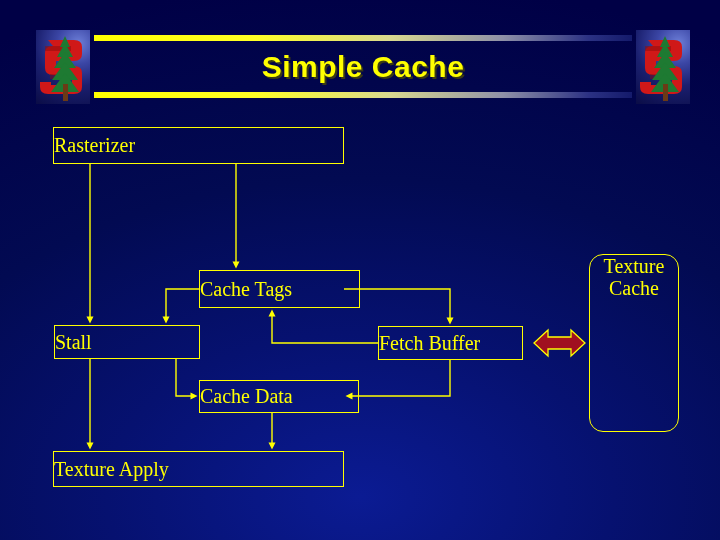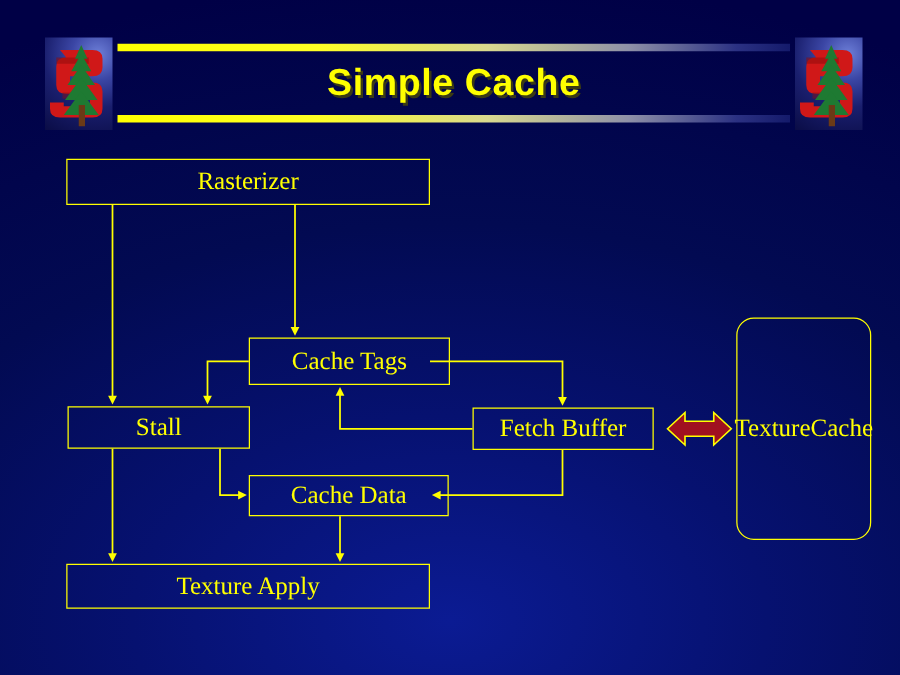--- a/index.html
+++ b/index.html
@@ -33,32 +33,32 @@
     line-height:52px;text-align:center;
     font-family:"Liberation Sans", sans-serif;
     font-weight:bold;font-size:30px;color:#ffff00;
     letter-spacing:0.5px;
     text-shadow:2px 2px 0 #3a3a14;
   }
   
   .node{
     position:absolute;border:1px solid #ffff00;
     color:#ffff00;font-family:"Liberation Serif", serif;
-    font-size:20px;display:flex;align-items:center;justify-content:center;
+    font-size:20px;display:flex;align-items:center;
     text-align:center;line-height:1.12;background:transparent;
     box-sizing:border-box;
   }
   #n-rasterizer{left:53px;top:127px;width:291px;height:37px;}
   #n-cachetags {left:199px;top:270px;width:161px;height:38px;}
   #n-stall     {left:54px; top:325px;width:146px;height:34px;}
   #n-fetchbuf  {left:378px;top:326px;width:145px;height:34px;}
   #n-cachedata {left:199px;top:380px;width:160px;height:33px;}
   #n-textapply {left:53px; top:451px;width:291px;height:36px;}
-  #n-texmem    {left:589px;top:254px;width:108px;height:178px;border-radius:14px;
-                flex-direction:row;}
+  #n-texmem    {left:589px;top:254px;width:90px;height:178px;border-radius:14px;
+                flex-direction:column;}
   #svg-wires{position:absolute;left:0;top:0;width:720px;height:540px;}
 </style>
 </head>
 <body>
 
 <div id="slide">
 
   <div id="titlebar">
 
     <div class="logo-box logo-left">

